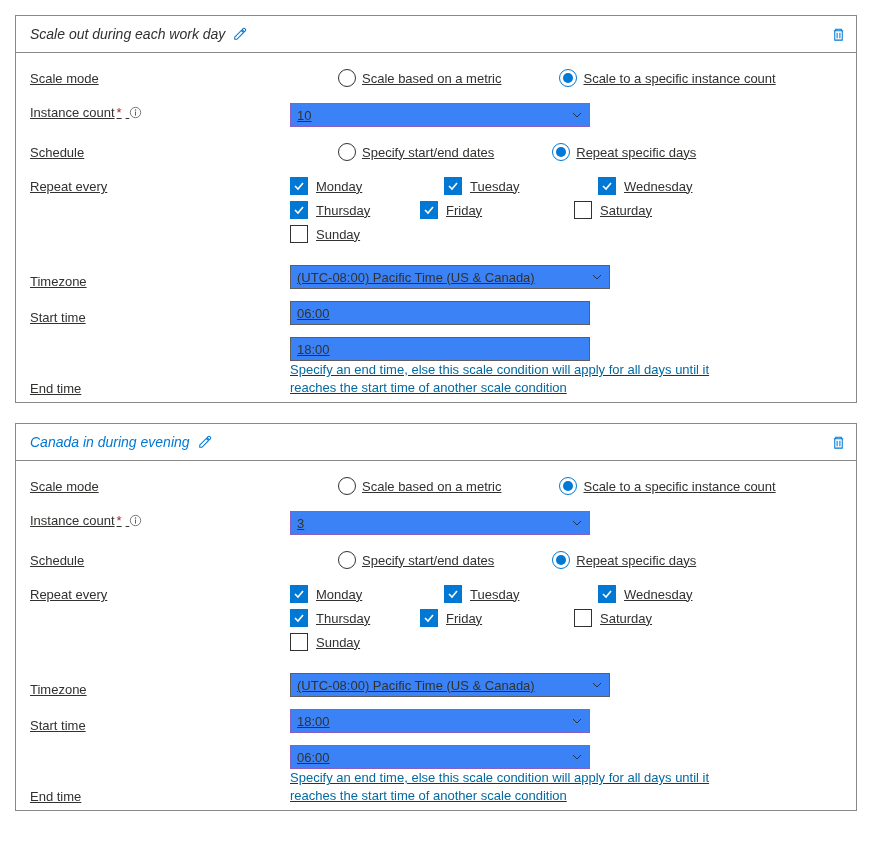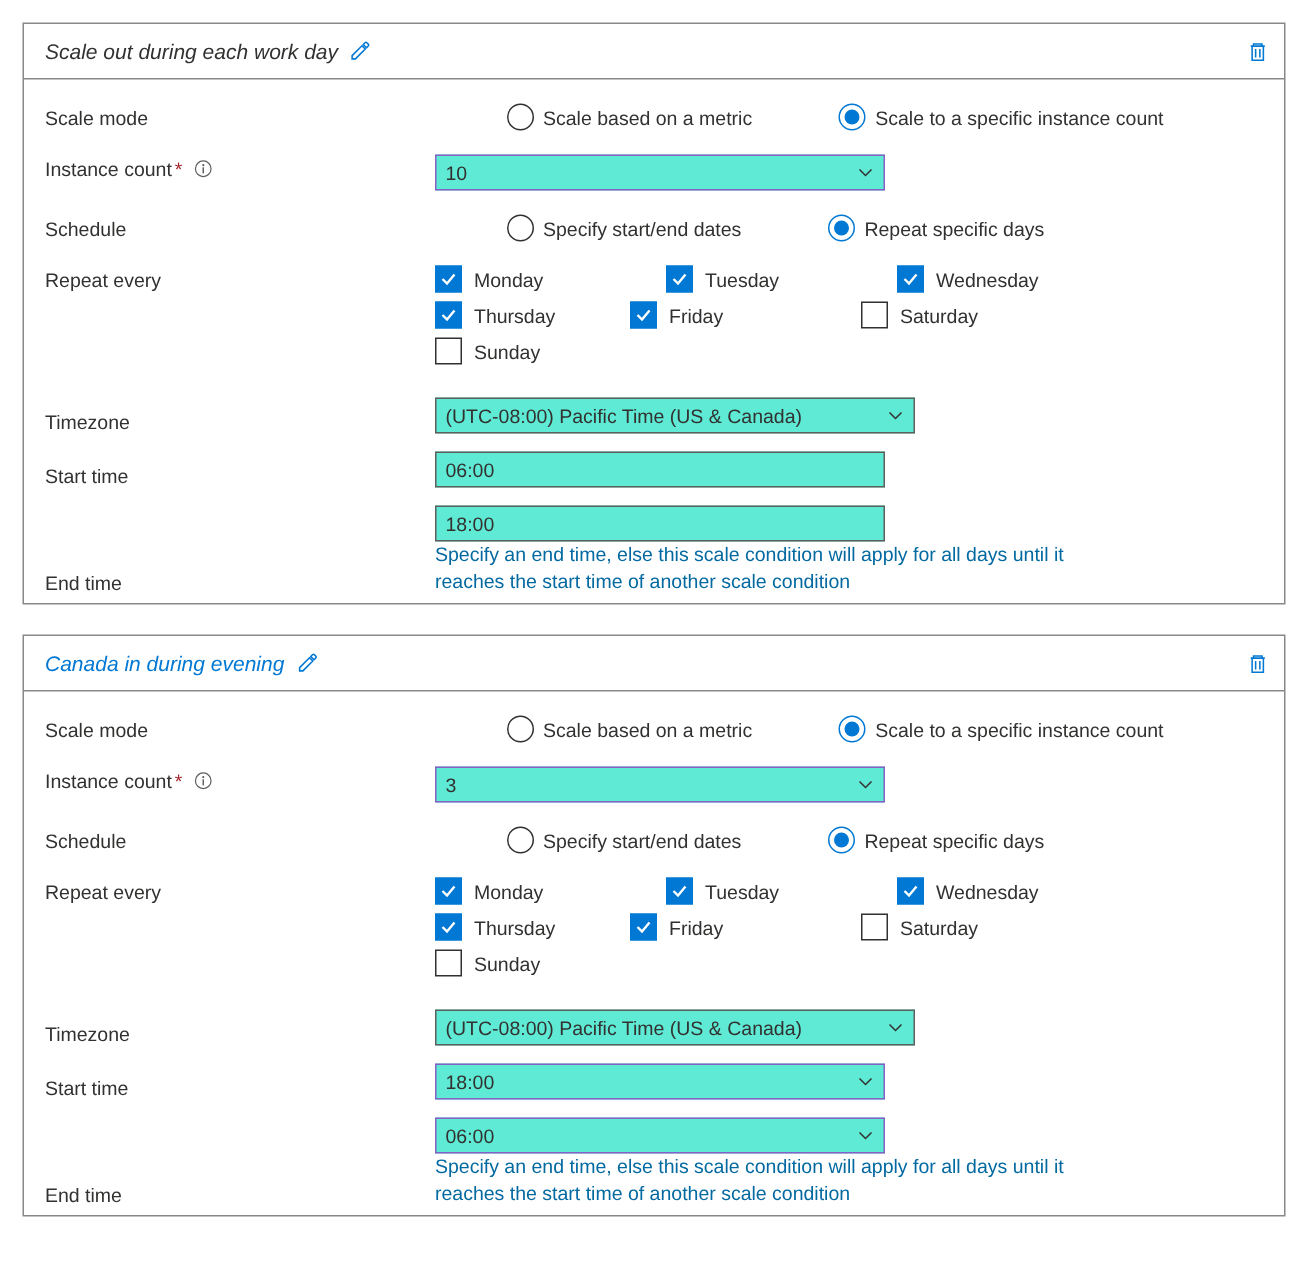--- a/index.html
+++ b/index.html
@@ -26,20 +26,21 @@
     color: #323130;
     font-style: italic;
   }
   .panel-title.blue { color: #0078d4; }
   .spacer { flex: 1; }
   .icon { display: inline-flex; }
   .edit-icon { margin-left: 8px; cursor: pointer; }
   .delete-icon { cursor: pointer; }
   .panel-body {
     padding: 14px 14px 6px 14px;
+    text-decoration: underline;
   }
   .row {
     display: flex;
     margin-bottom: 14px;
     align-items: flex-start;
   }
   .row.compact { margin-bottom: 10px; align-items: flex-end; }
   .label-col {
     width: 260px;
     flex-shrink: 0;
@@ -83,21 +84,21 @@
     border-radius: 50%;
   }
   .field {
     width: 300px;
     height: 24px;
     border: 1px solid #605e5c;
     display: flex;
     align-items: center;
     padding: 0 6px;
     font-size: 13px;
-    background: #5eead4;
+    background: #3b82f6;
     cursor: pointer;
   }
   .field.active-purple { border-color: #8661c5; }
   .field-text { flex: 1; padding-top:1px;}
   .chev {
     display:inline-flex;
   }
   .day-grid {
       display: flex;
       flex-wrap: wrap;

